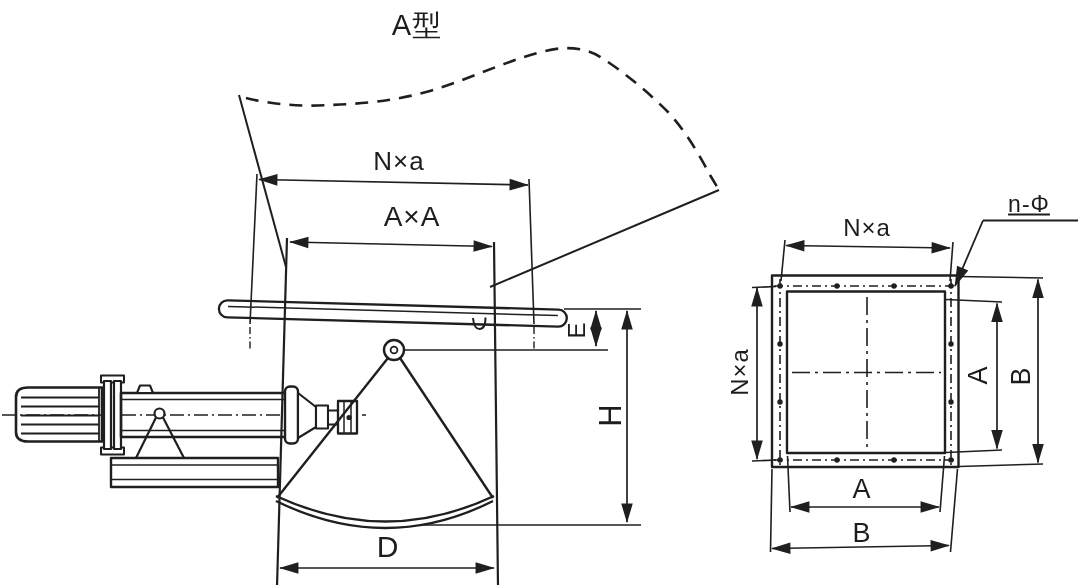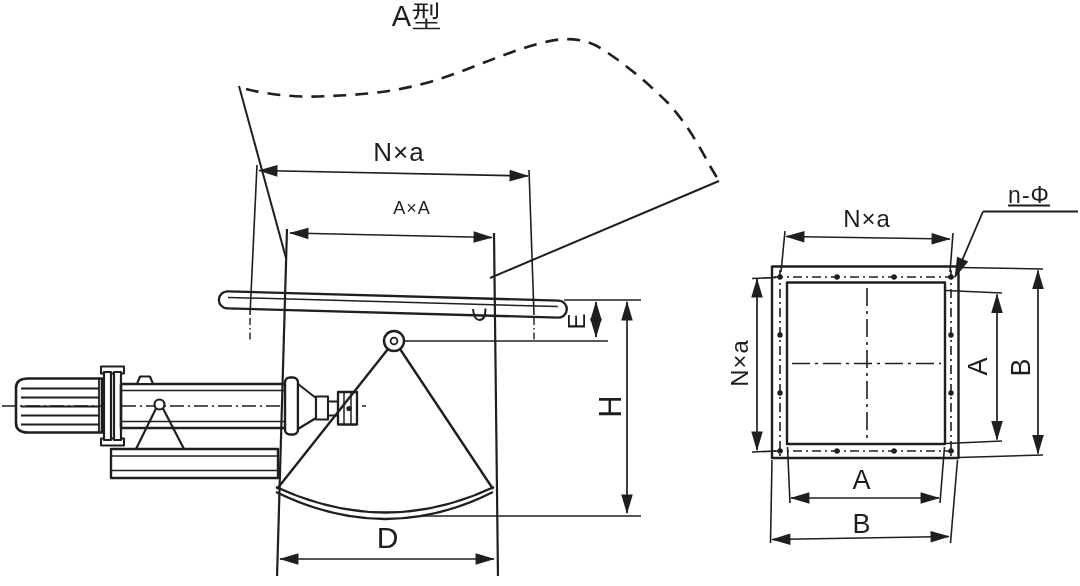--- a/index.html
+++ b/index.html
@@ -1,18 +1,19 @@
 <!DOCTYPE html>
 <html><head>
 <meta charset="utf-8">
 <style>
   html,body{margin:0;padding:0;background:#ffffff;}
   .stage{
     position:relative;width:1080px;height:576px;background:#ffffff;overflow:hidden;
     font-family:"Liberation Sans","DejaVu Sans",sans-serif;
+    margin-top:9px;
   }
   .stage svg{position:absolute;left:0;top:0;}
   .lbl{
     position:absolute;color:#1d1d1d;white-space:nowrap;line-height:1;
     transform:translate(-50%,-50%);letter-spacing:1px;font-weight:500;
   }
   .lbl.rot{transform:translate(-50%,-50%) rotate(-90deg);}
 </style>
 </head>
 <body>
@@ -202,21 +203,21 @@
         <line x1="983" y1="211.5" x2="1078" y2="211.5"></line>
         <line x1="983" y1="211.5" x2="955" y2="277" marker-end="url(#arr)"></line>
       </g>
     </g>
   </svg>
 
   <div class="lbl" style="left:417px;top:16px;font-size:29px;">A型</div>
 
   <div class="lbl" style="left:399px;top:152px;font-size:26px;">N×a</div>
 
-  <div class="lbl" style="left:412px;top:208px;font-size:18px;">A×A</div>
+  <div class="lbl" style="left:412px;top:208px;font-size:28px;">A×A</div>
 
   <div class="lbl rot" style="left:577px;top:321px;font-size:24px;">E</div>
 
   <div class="lbl rot" style="left:610px;top:406px;font-size:31px;">H</div>
 
   <div class="lbl" style="left:388px;top:538px;font-size:30px;">D</div>
 
   <div class="lbl" style="left:867px;top:219px;font-size:24px;">N×a</div>
 
   <div class="lbl rot" style="left:740px;top:363px;font-size:24px;">N×a</div>

